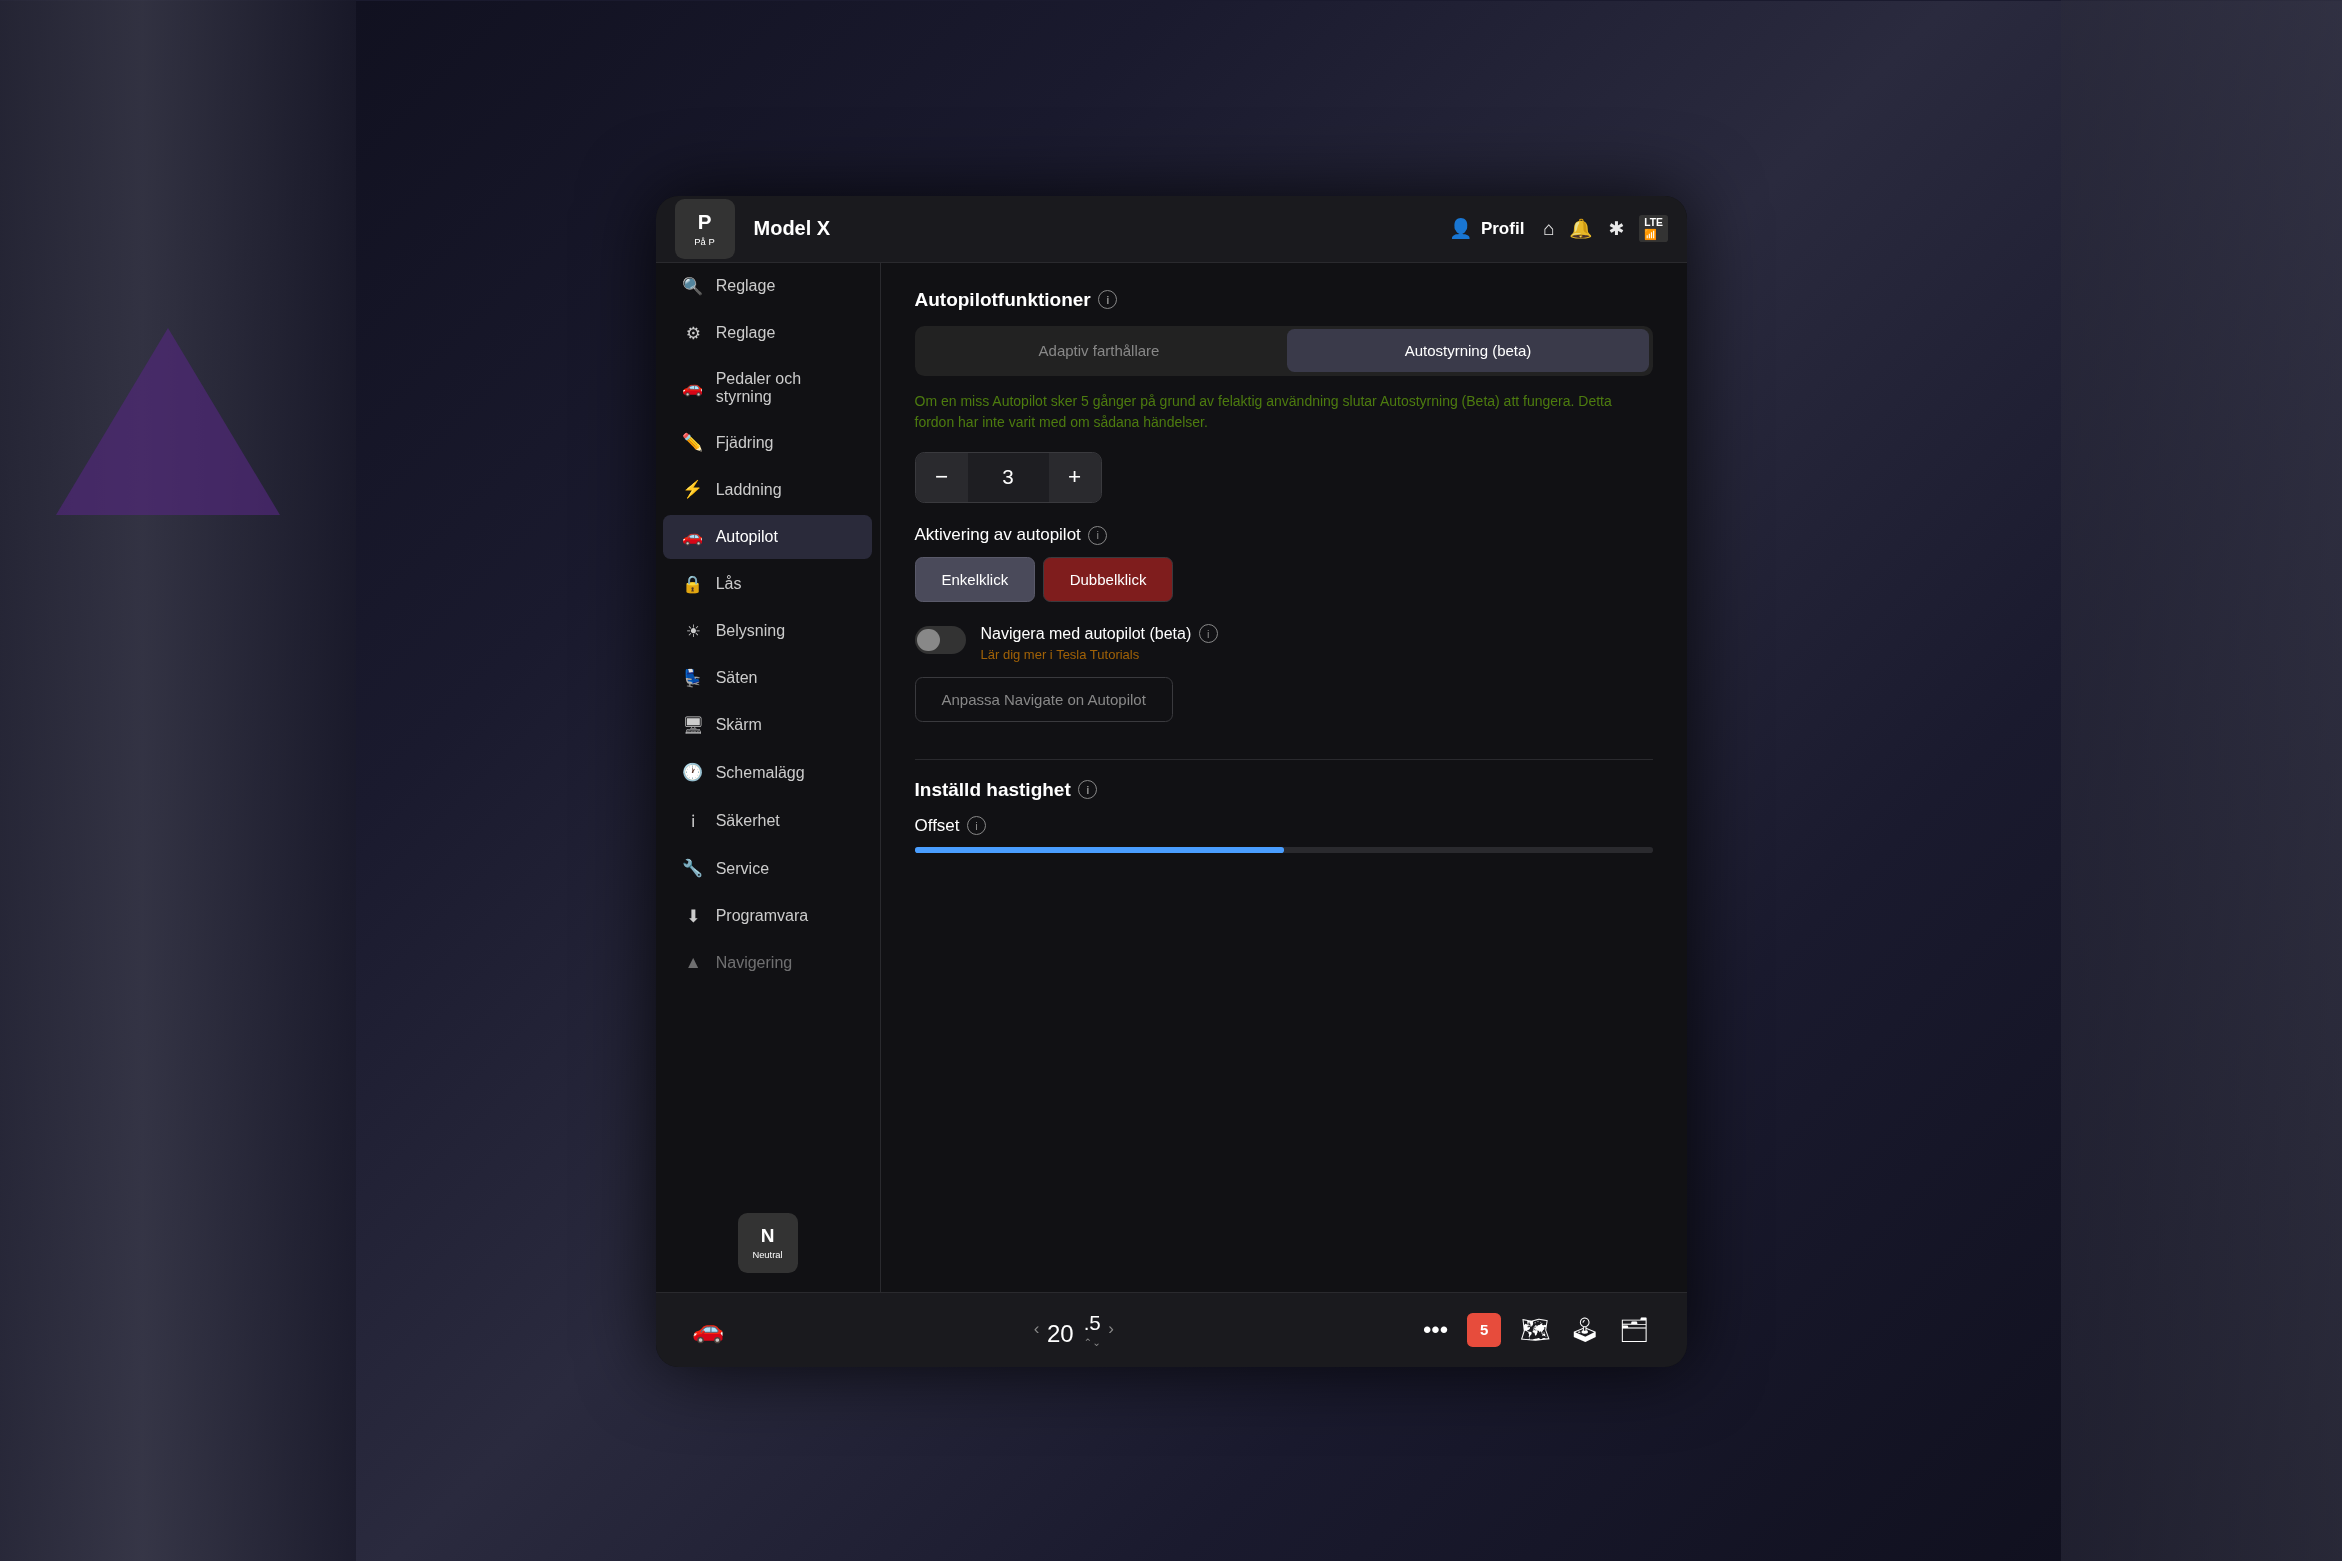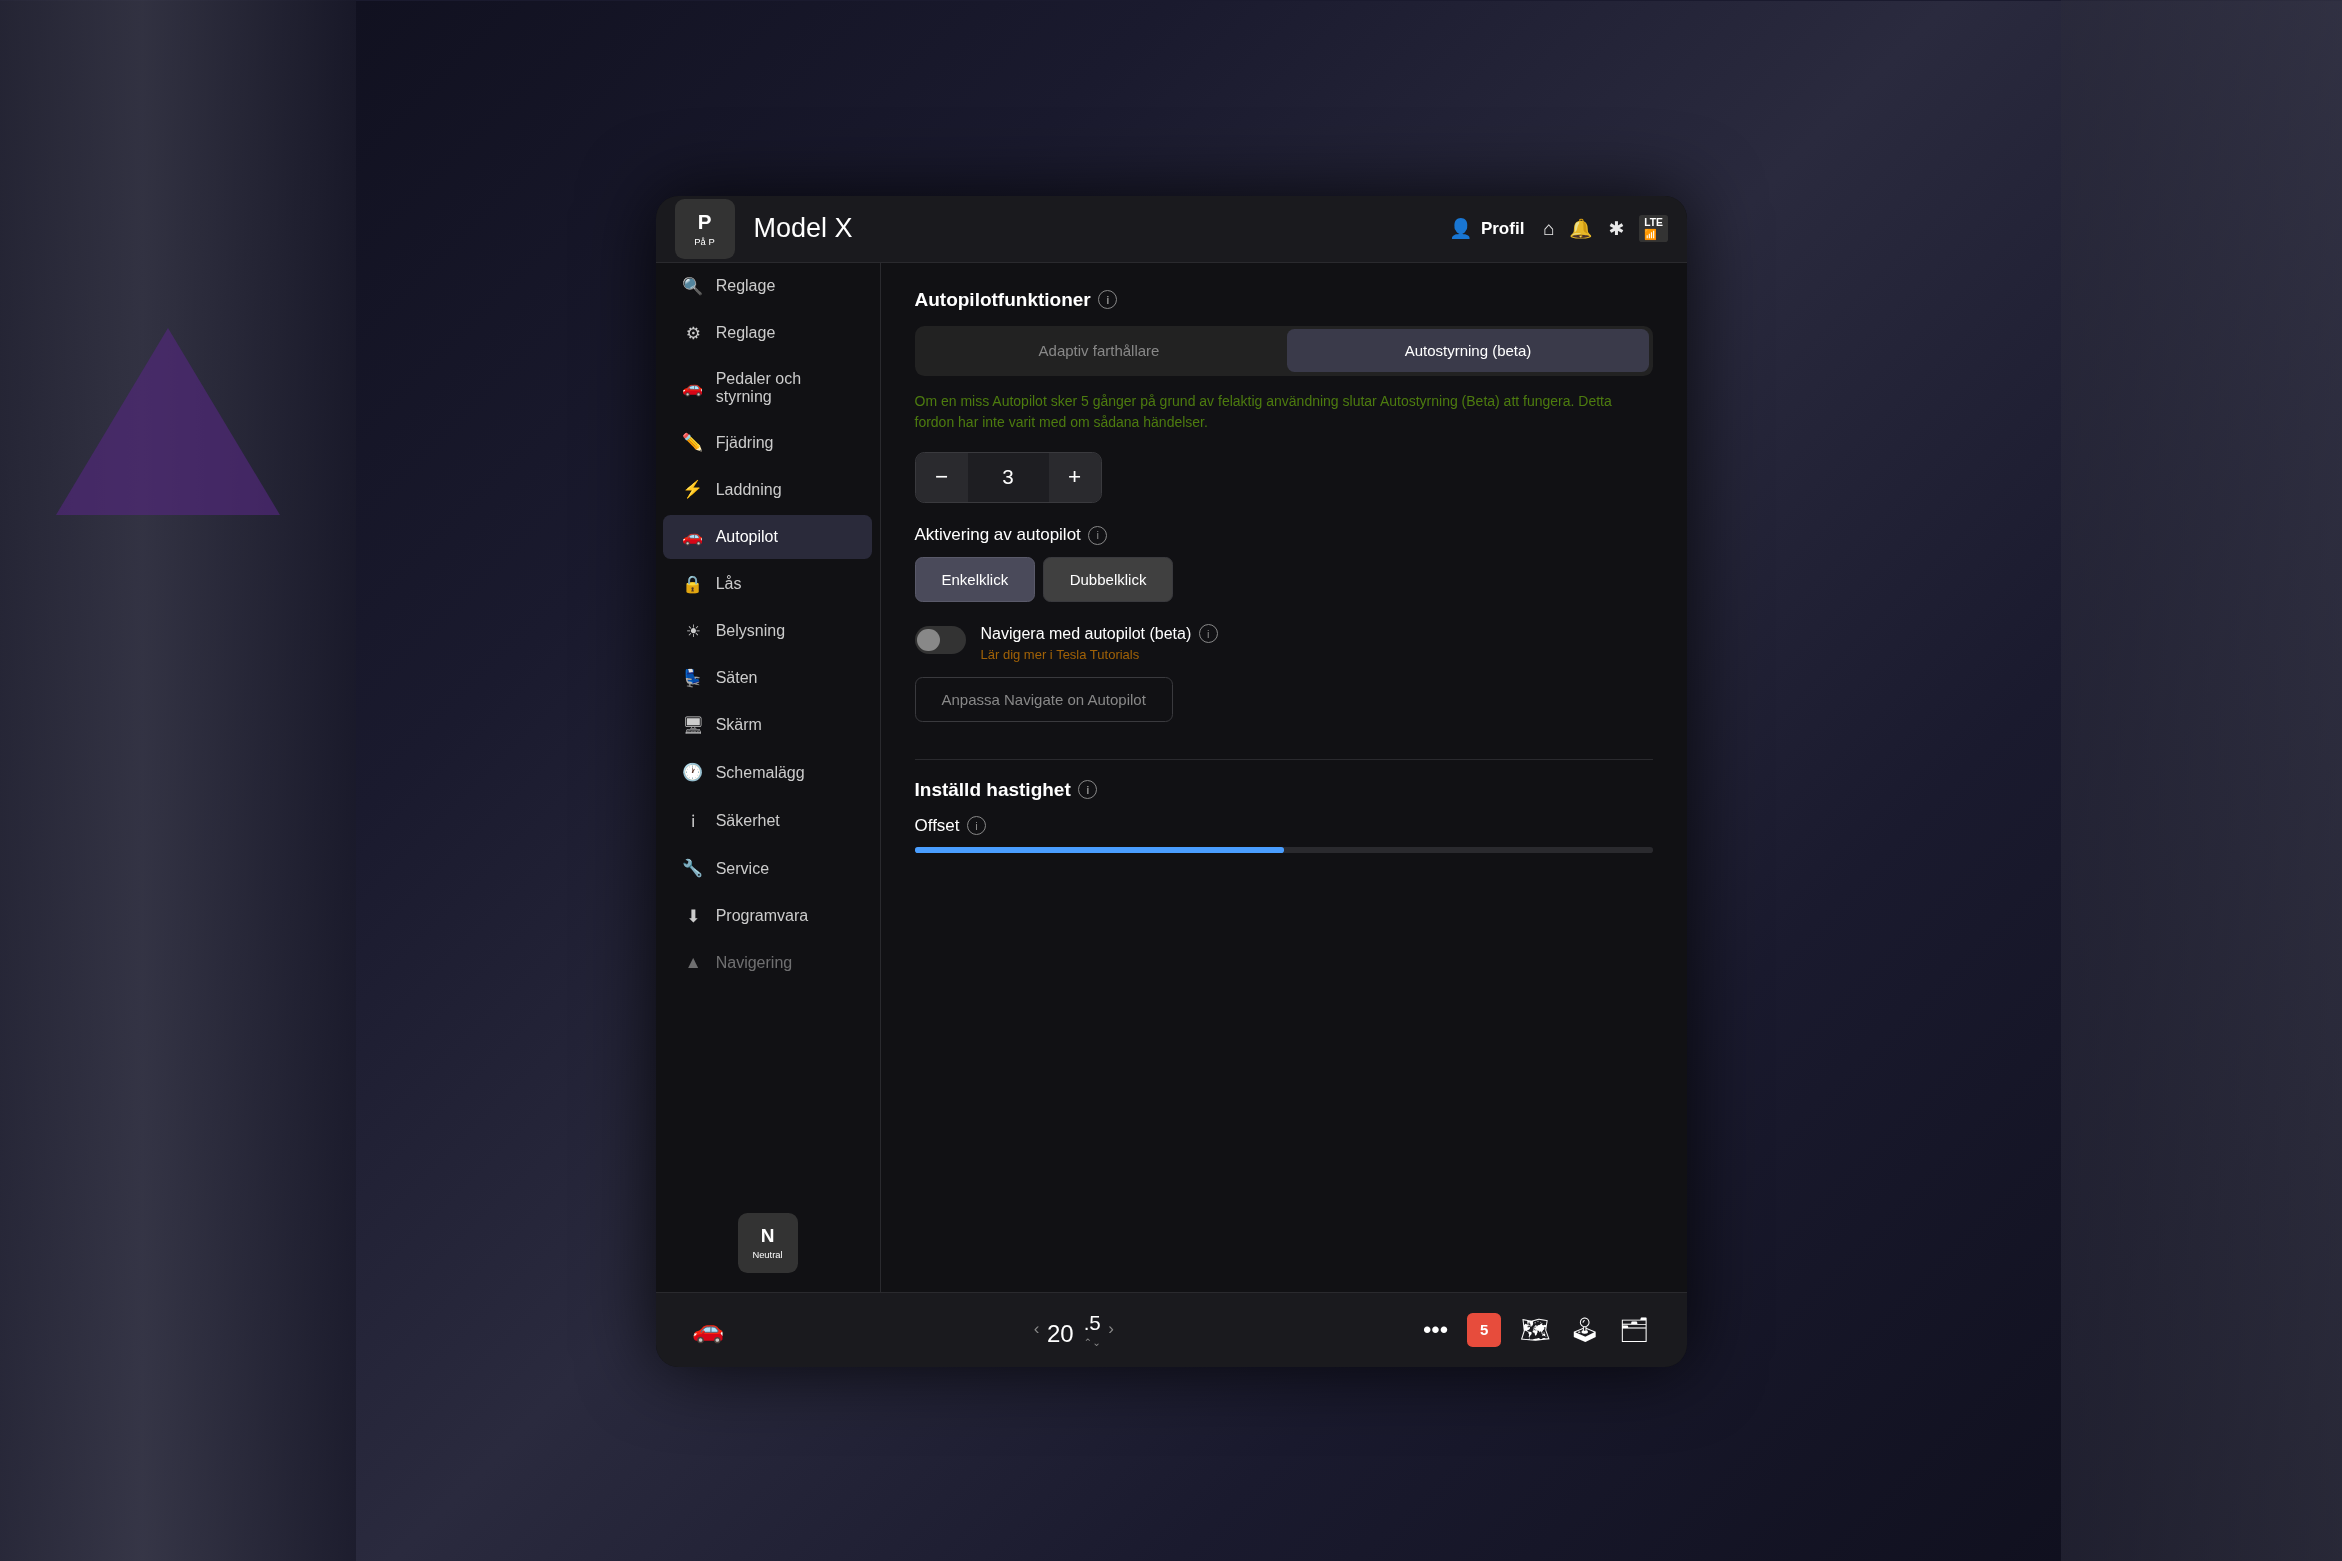--- a/index.html
+++ b/index.html
@@ -92,22 +92,22 @@
     }
 
     .parking-btn .sub-label {
       font-size: 9.4px;
       font-weight: normal;
       margin-top: 1.9px;
     }
 
     .model-title {
       color: white;
-      font-size: 27px;
-      font-weight: 400;
+      font-size: 20px;
+      font-weight: 700;
       margin-left: 19px;
       flex: 1;
     }
 
     .top-right {
       display: flex;
       align-items: center;
       gap: 19px;
     }
 
@@ -320,21 +320,21 @@
       gap: 0;
       margin-bottom: 22.5px;
     }
 
     .click-btn {
       padding: 13px 26px;
       border-radius: 7.5px;
       font-size: 15px;
       cursor: pointer;
       border: 0.9px solid #3a3a3e;
-      background: #404040;
+      background: #7f1d1d;
       color: white;
       margin-right: 7.5px;
     }
 
     .click-btn.active {
       background: #4a4a5a;
       border-color: #5a5a6a;
     }
 
     

